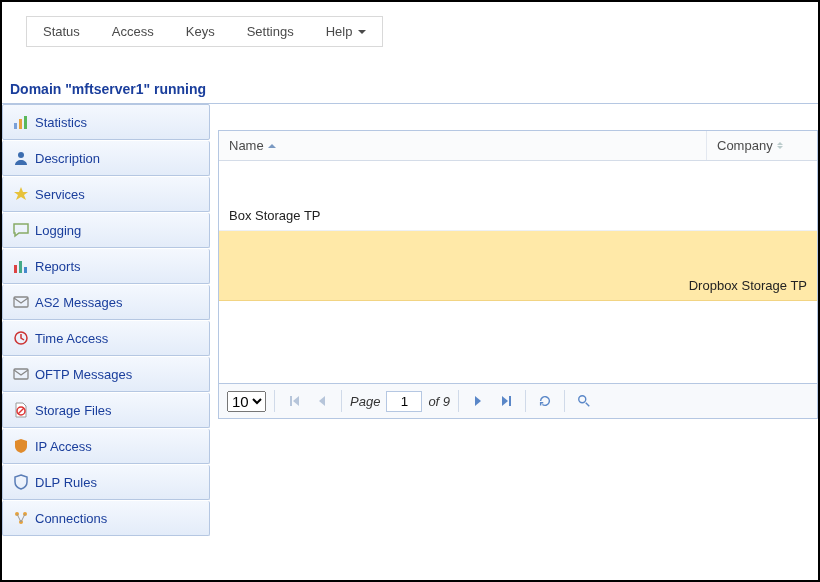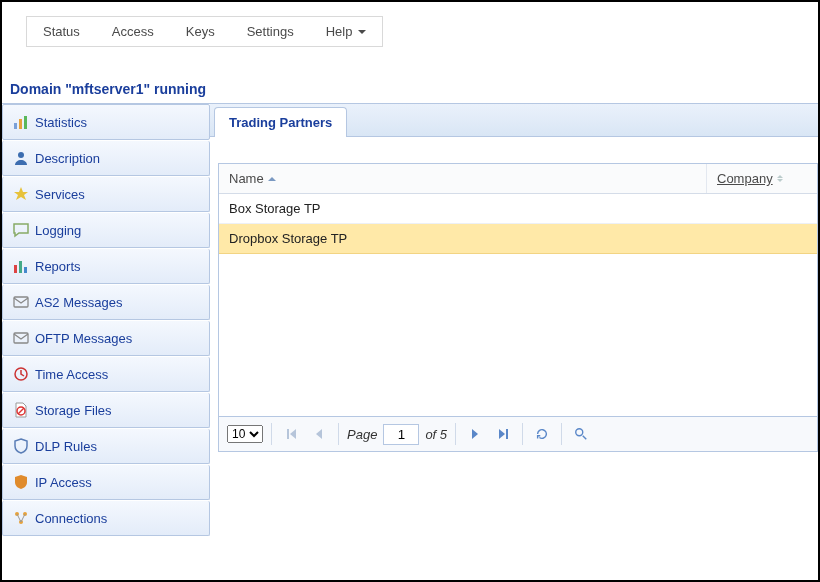--- a/index.html
+++ b/index.html
@@ -111,21 +111,21 @@
     border-bottom: 1px solid #d4dce8;
     color: #4a4a4a;
   }
   .grid-head .col {
     padding: 7px 10px;
     display: flex;
     align-items: center;
     gap: 4px;
   }
   .col-name { flex: 1; border-right: 1px solid #e3e8f0; }
-  .col-company { width: 110px; text-decoration: underline; }
+  .col-company { width: 110px; }
   .sort-asc {
     display: inline-block;
     width: 0; height: 0;
     border-left: 4px solid transparent;
     border-right: 4px solid transparent;
     border-bottom: 4px solid #7a99c2;
   }
   .sort-neutral {
     display: inline-flex; flex-direction: column; gap: 1px;
   }
@@ -134,38 +134,38 @@
     border-left: 3px solid transparent;
     border-right: 3px solid transparent;
   }
   .sort-neutral i:first-child { border-bottom: 3px solid #bcc; }
   .sort-neutral i:last-child { border-top: 3px solid #bcc; }
   .grid-row {
     display: flex;
     border-bottom: 1px solid #edf0f5;
     color: #222;
   }
-  .grid-row.selected { background: #ffe9a8; border-color: #f2d483; }
-  .grid-row .cell { padding: 7px 10px; }
+  .grid-row.selected { background: #ffe9a8; border-color: #f2d483; text-align: right; }
+  .grid-row .cell { padding: 7px 10px; margin-top: 40px; }
   .cell-name { flex: 1; }
   .grid-body {
     height: 222px;
     overflow: auto;
     background: #fff;
   }
   .pager {
     display: flex;
     align-items: center;
     gap: 6px;
     padding: 6px 8px;
     border-top: 1px solid #b5c7e2;
     background: #f7f9fc;
   }
   .pager select {
-    font-size: 12px;
+    font-size: 15px;
   }
   .pager-sep {
     width: 1px; height: 22px; background: #d0dae9; margin: 0 2px;
   }
   .pager-btn {
     width: 22px; height: 22px;
     display: inline-flex; align-items: center; justify-content: center;
     color: #5a87c8;
     cursor: pointer;
   }
@@ -261,80 +261,75 @@
             <svg viewBox="0 0 16 16">
               <rect x="1" y="3" width="14" height="10" rx="1" fill="none" stroke="#888" stroke-width="1.3"></rect>
               <path d="M1 4l7 5 7-5" fill="none" stroke="#888" stroke-width="1.3"></path>
             </svg>
           </span>
         <span>AS2 Messages</span>
       </div>
       <div class="sidebar-item">
         <span class="icon">
             <svg viewBox="0 0 16 16">
+              <circle cx="8" cy="8" r="6" fill="none" stroke="#c33" stroke-width="1.5"></circle>
+              <path d="M8 4v4l3 2" fill="none" stroke="#c33" stroke-width="1.5"></path>
+            </svg>
+          </span>
+        <span>Time Access</span>
+      </div>
+      <div class="sidebar-item">
+        <span class="icon">
+            <svg viewBox="0 0 16 16">
               <rect x="1" y="3" width="14" height="10" rx="1" fill="none" stroke="#888" stroke-width="1.3"></rect>
               <path d="M1 4l7 5 7-5" fill="none" stroke="#888" stroke-width="1.3"></path>
             </svg>
           </span>
         <span>OFTP Messages</span>
-      </div>
-      <div class="sidebar-item">
-        <span class="icon">
-            <svg viewBox="0 0 16 16">
-              <circle cx="8" cy="8" r="6" fill="none" stroke="#c33" stroke-width="1.5"></circle>
-              <path d="M8 4v4l3 2" fill="none" stroke="#c33" stroke-width="1.5"></path>
-            </svg>
-          </span>
-        <span>Time Access</span>
       </div>
       <div class="sidebar-item">
         <span class="icon">
             <svg viewBox="0 0 16 16">
               <path d="M3 1h7l3 3v11H3z" fill="#fff" stroke="#999"></path>
               <circle cx="8" cy="9" r="4" fill="none" stroke="#d33" stroke-width="1.5"></circle>
               <path d="M5 12l6-6" stroke="#d33" stroke-width="1.5"></path>
             </svg>
           </span>
         <span>Storage Files</span>
       </div>
       <div class="sidebar-item">
         <span class="icon">
             <svg viewBox="0 0 16 16">
+              <path d="M8 1l6 2v5c0 4-3 6-6 7-3-1-6-3-6-7V3z" fill="#e08b2c"></path>
+            </svg>
+          </span>
+        <span>IP Access</span>
+      </div>
+      <div class="sidebar-item">
+        <span class="icon">
+            <svg viewBox="0 0 16 16">
               <path d="M8 1l6 2v5c0 4-3 6-6 7-3-1-6-3-6-7V3z" fill="none" stroke="#5a7db6" stroke-width="1.5"></path>
             </svg>
           </span>
         <span>DLP Rules</span>
-      </div>
-      <div class="sidebar-item">
-        <span class="icon">
-            <svg viewBox="0 0 16 16">
-              <path d="M8 1l6 2v5c0 4-3 6-6 7-3-1-6-3-6-7V3z" fill="#e08b2c"></path>
-            </svg>
-          </span>
-        <span>IP Access</span>
       </div>
       <div class="sidebar-item">
         <span class="icon">
             <svg viewBox="0 0 16 16">
               <circle cx="4" cy="4" r="2" fill="#e7a23b"></circle>
               <circle cx="12" cy="4" r="2" fill="#e7a23b"></circle>
               <circle cx="8" cy="12" r="2" fill="#e7a23b"></circle>
               <path d="M4 4l4 8 4-8" fill="none" stroke="#999"></path>
             </svg>
           </span>
         <span>Connections</span>
       </div>
     </div>
 
     <div class="main">
-      <div class="tab-strip">
-        <div class="tab">
-          <span>Trading Partners</span>
-        </div>
-      </div>
 
       <div class="tab-body">
         <div class="grid">
           <div class="grid-head">
             <div class="col col-name">
               <span>Name</span>
               <span class="sort-asc"></span>
             </div>
             <div class="col col-company">
               <span>Company</span>
@@ -362,21 +357,21 @@
                   <span class="bar"></span>
                   <span class="tri tri-l"></span>
                 </span>
               </span>
             <span class="pager-btn disabled">
                 <span class="tri tri-l"></span>
               </span>
             <span class="pager-sep"></span>
             <span class="pager-text">Page</span>
             <input value="1" style="">
-            <span class="pager-text">of 5</span>
+            <span class="pager-text">of 9</span>
             <span class="pager-sep"></span>
             <span class="pager-btn">
                 <span class="tri tri-r"></span>
               </span>
             <span class="pager-btn">
                 <span class="last">
                   <span class="tri tri-r"></span>
                   <span class="bar"></span>
                 </span>
               </span>

